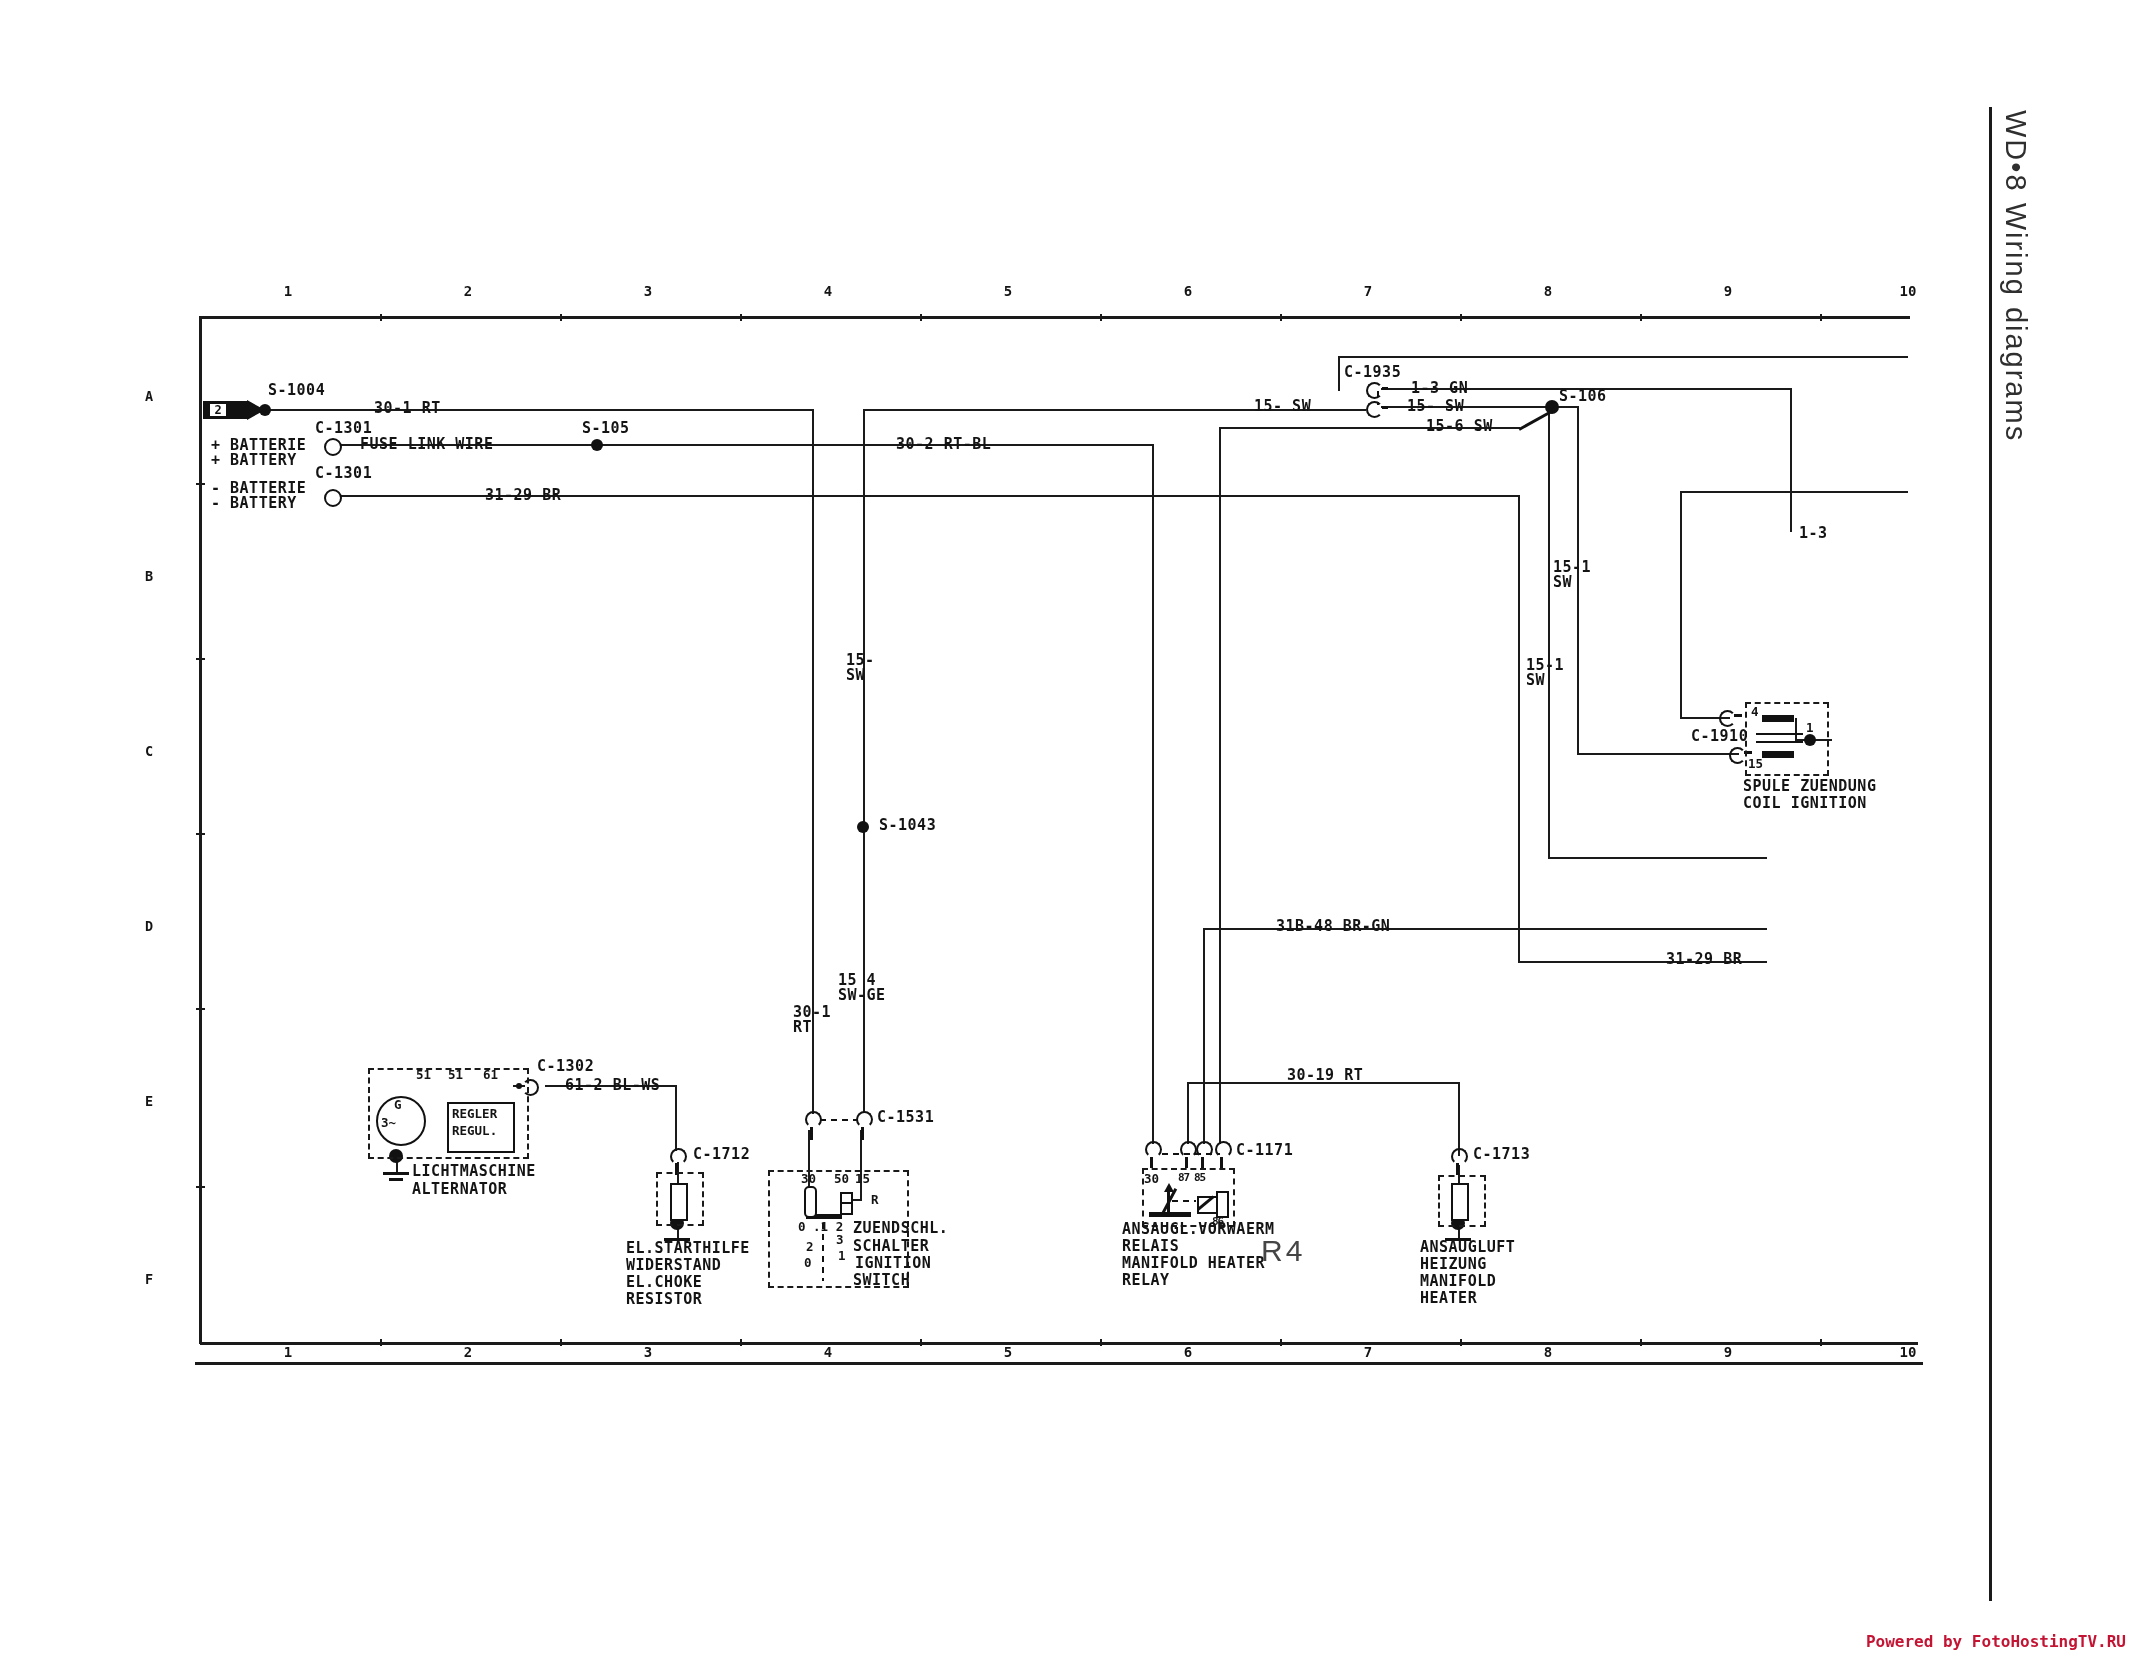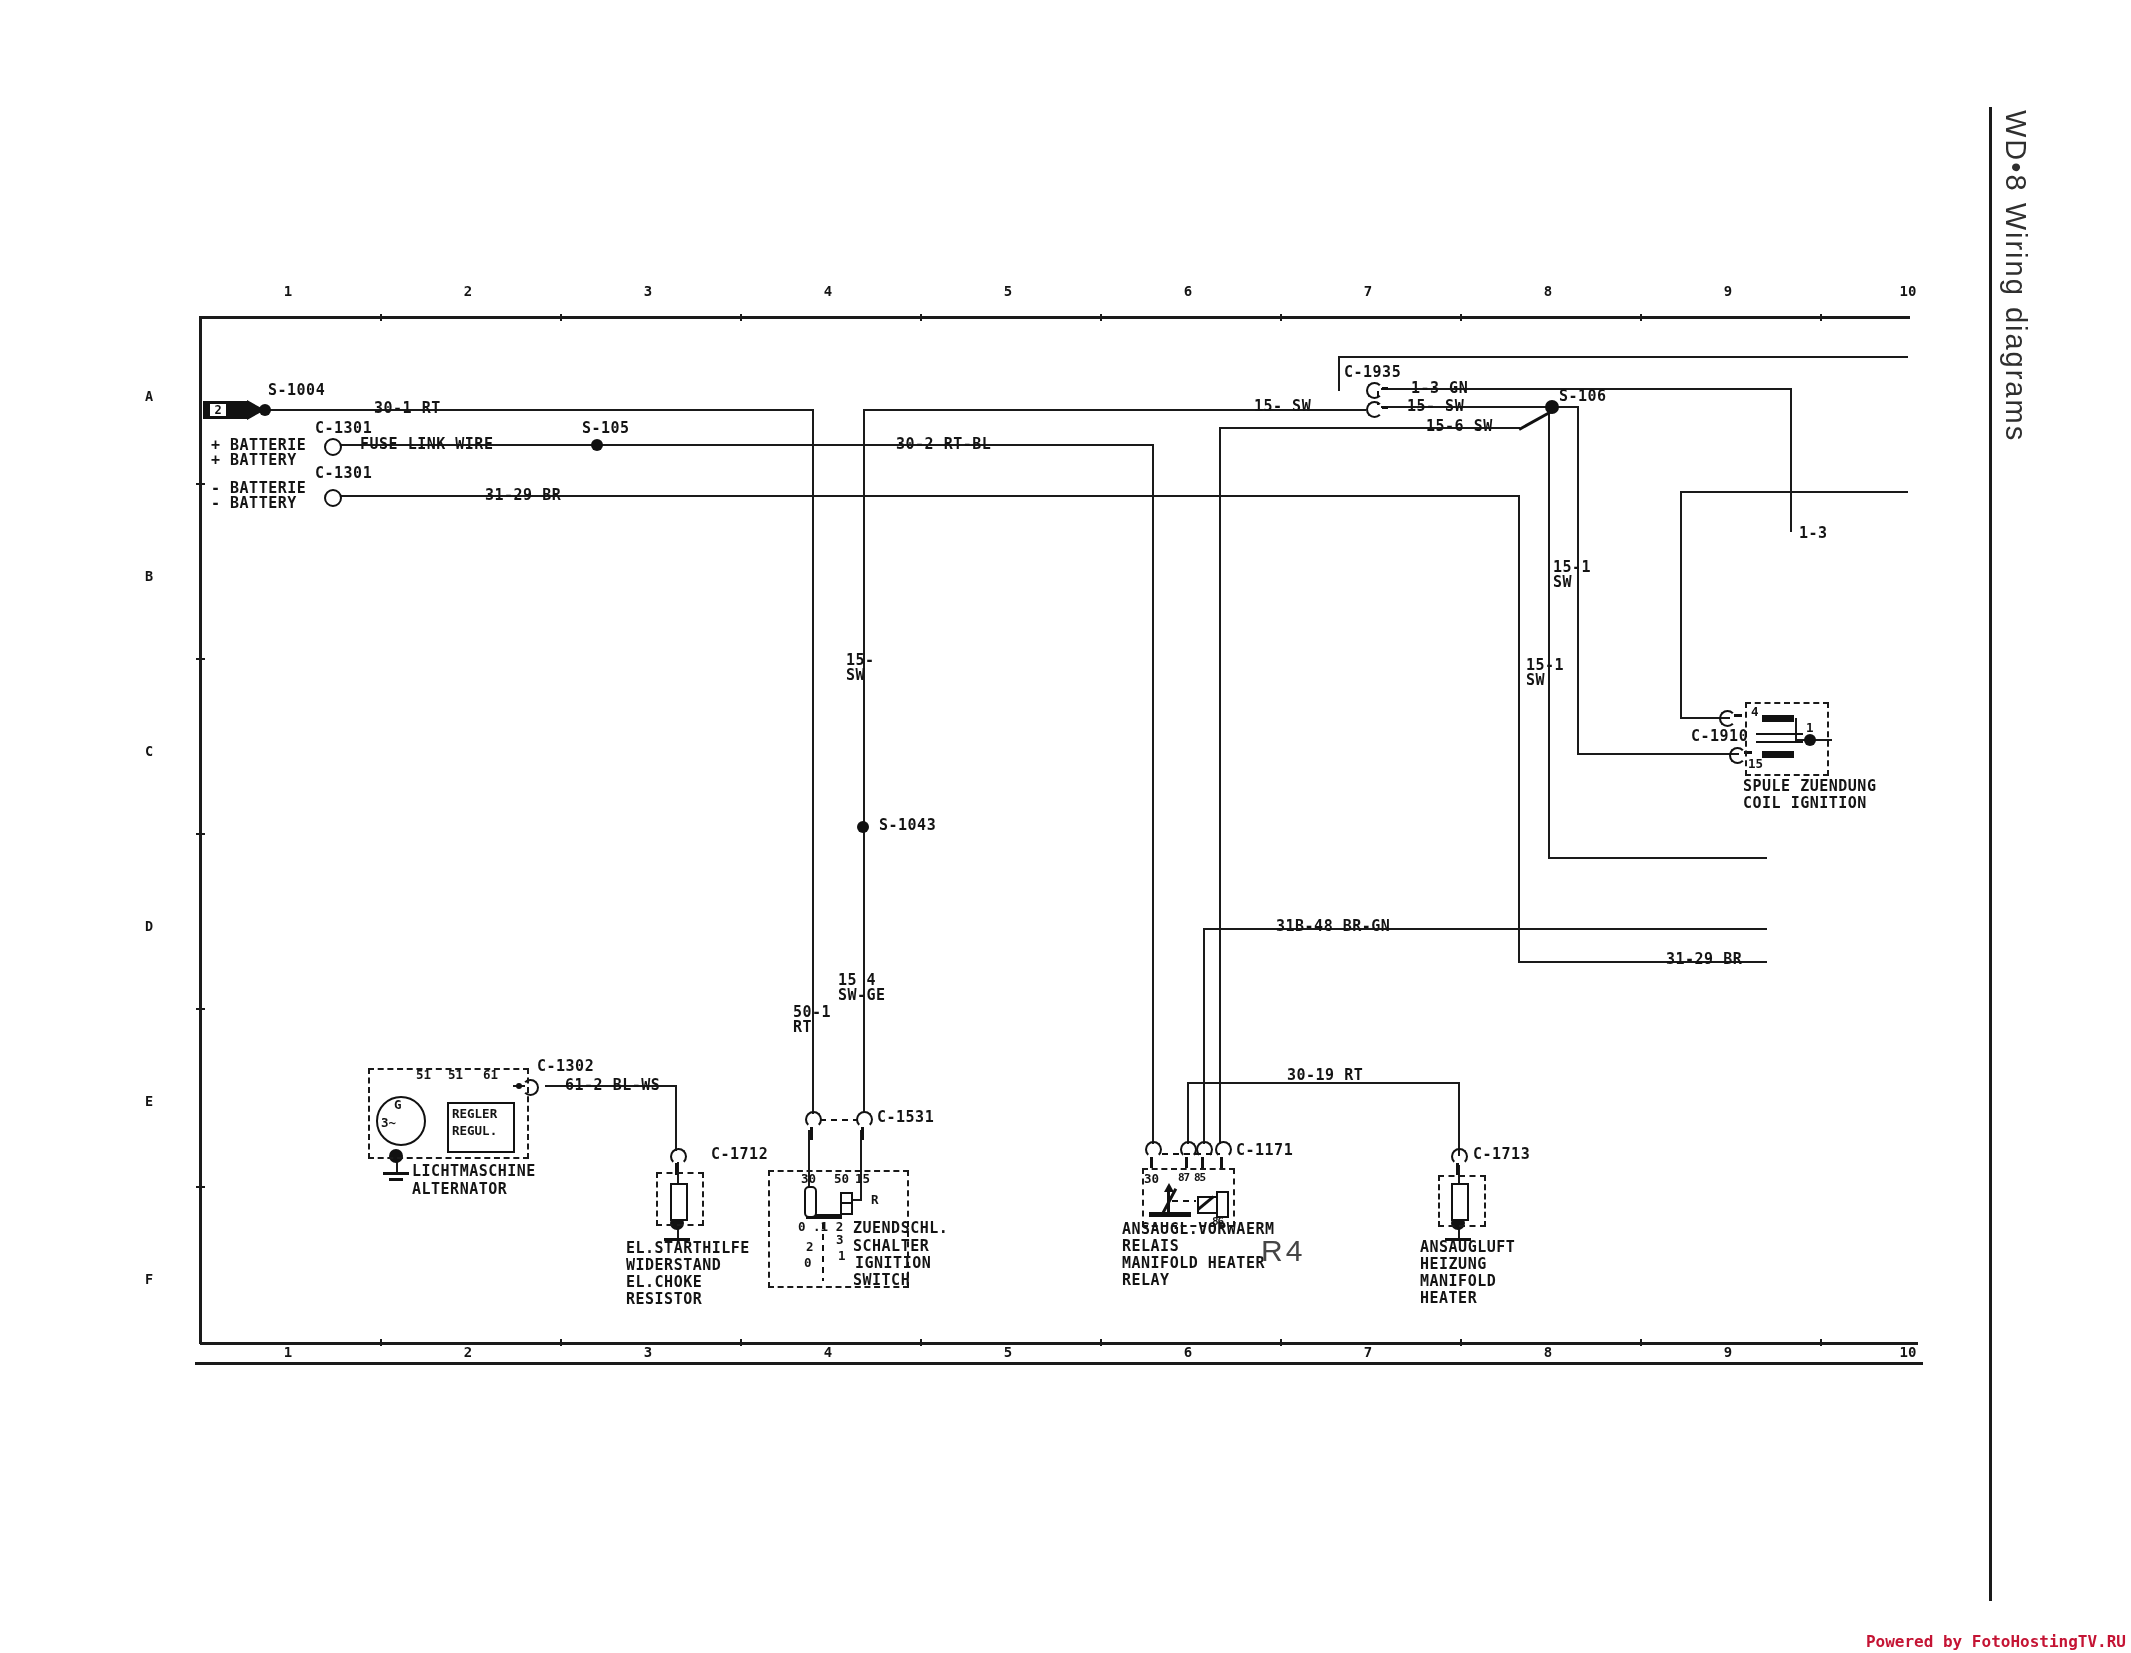--- a/index.html
+++ b/index.html
@@ -243,21 +243,21 @@
     <div class="lb" style="left: 1799px; top: 526px;">1-3</div>
     <div class="lb" style="left: 1553px; top: 560px;">15-1
 SW</div>
     <div class="lb" style="left: 1526px; top: 658px;">15-1
 SW</div>
     <div class="lb" style="left: 846px; top: 653px;">15-
 SW</div>
     <div class="lb" style="left: 879px; top: 818px;">S-1043</div>
     <div class="lb" style="left: 838px; top: 973px;">15 4
 SW-GE</div>
-    <div class="lb" style="left: 793px; top: 1005px;">50-1
+    <div class="lb" style="left: 793px; top: 1005px;">30-1
 RT</div>
     <div class="lb" style="left: 1276px; top: 919px;">31B-48 BR-GN</div>
     <div class="lb" style="left: 1666px; top: 952px;">31-29 BR</div>
     <div class="lb" style="left: 1287px; top: 1068px;">30-19 RT</div>
     <div class="lb" style="left: 1691px; top: 729px;">C-1910</div>
     <div class="lb" style="left: 1743px; top: 779px;">SPULE ZUENDUNG</div>
     <div class="lb" style="left: 1743px; top: 796px;">COIL IGNITION</div>
     <div class="lb sm" style="left: 1751px; top: 705px;">4</div>
     <div class="lb sm" style="left: 1748px; top: 757px;">15</div>
     <div class="lb sm" style="left: 1806px; top: 721px;">1</div>
@@ -265,21 +265,21 @@
     <div class="lb" style="left: 565px; top: 1078px;">61-2 BL-WS</div>
     <div class="lb sm" style="left: 416px; top: 1068px;">51</div>
     <div class="lb sm" style="left: 448px; top: 1068px;">51</div>
     <div class="lb sm" style="left: 483px; top: 1068px;">61</div>
     <div class="lb sm" style="left: 394px; top: 1098px;">G</div>
     <div class="lb sm" style="left: 381px; top: 1116px;">3~</div>
     <div class="lb sm" style="left: 452px; top: 1107px;">REGLER</div>
     <div class="lb sm" style="left: 452px; top: 1124px;">REGUL.</div>
     <div class="lb" style="left: 412px; top: 1164px;">LICHTMASCHINE</div>
     <div class="lb" style="left: 412px; top: 1182px;">ALTERNATOR</div>
-    <div class="lb" style="left: 693px; top: 1147px; margin-left: 18px;">C-1712</div>
+    <div class="lb" style="left: 693px; top: 1147px;">C-1712</div>
     <div class="lb" style="left: 626px; top: 1241px;">EL.STARTHILFE</div>
     <div class="lb" style="left: 626px; top: 1258px;">WIDERSTAND</div>
     <div class="lb" style="left: 626px; top: 1275px;">EL.CHOKE</div>
     <div class="lb" style="left: 626px; top: 1292px;">RESISTOR</div>
     <div class="lb" style="left: 877px; top: 1110px;">C-1531</div>
     <div class="lb sm" style="left: 801px; top: 1172px;">30</div>
     <div class="lb sm" style="left: 834px; top: 1172px;">50</div>
     <div class="lb sm" style="left: 855px; top: 1172px;">15</div>
     <div class="lb sm" style="left: 871px; top: 1193px;">R</div>
     <div class="lb sm" style="left: 798px; top: 1220px;">0 .1 2</div>

